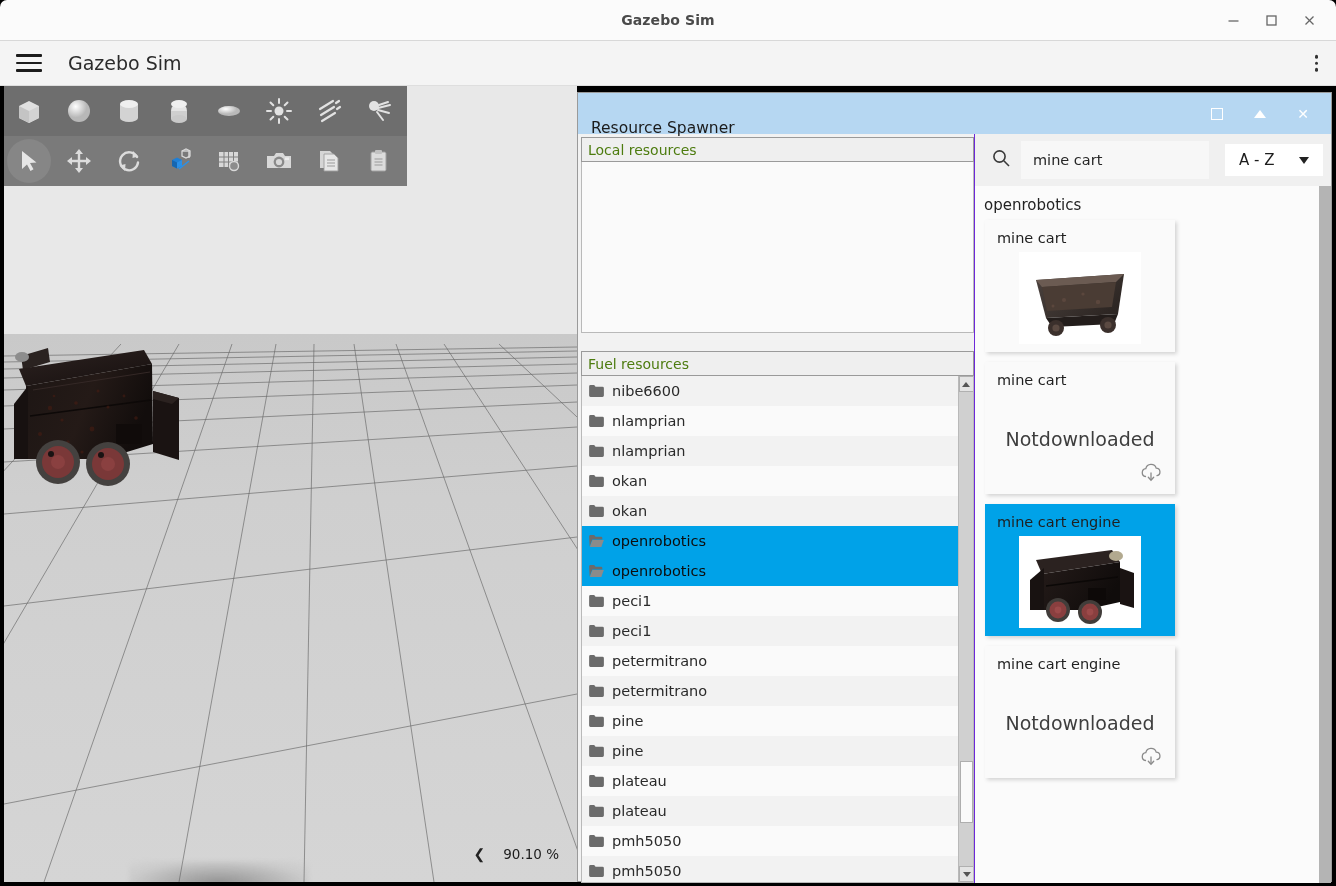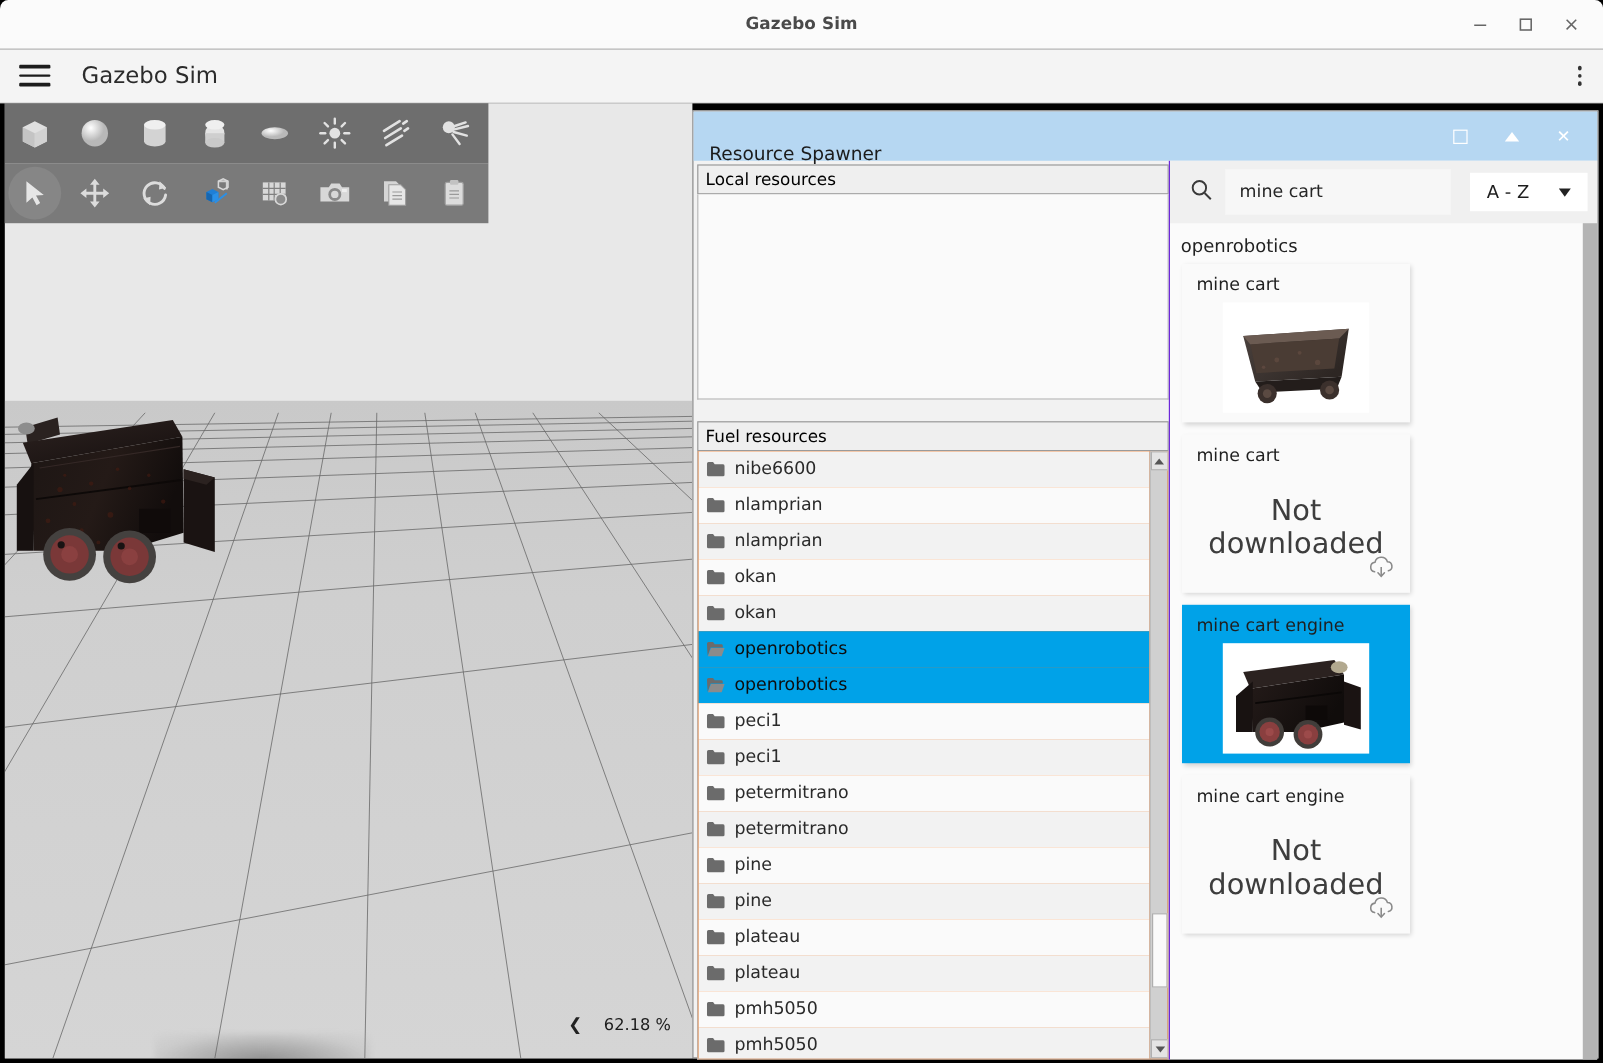--- a/index.html
+++ b/index.html
@@ -136,21 +136,21 @@
 
   .spawner-body { display: flex; height: 749px; }
   .left-col {
     width: 396px; padding: 3px 0 0 3px;
     display: flex; flex-direction: column;
   }
 
   .section-title {
     height: 25px; background: #efefef; border: 1px solid #9a9a9a;
     display: flex; align-items: center; padding-left: 6px;
-    font-size: 14px; color: #000000;
+    font-size: 14px; color: #4d7c0f;
   }
   .local-box {
     height: 171px; background: #fafafa;
     border: 1px solid #b9b9b9; border-top: none;
   }
   .fuel-wrap { flex: 1; display: flex; flex-direction: column; margin-top: 18px; min-height: 0; }
   .fuel-list {
     flex: 1; background: #f97316; border: 1px solid #b9b9b9; border-top: none;
     position: relative; overflow: hidden; display: flex;
   }
@@ -217,23 +217,23 @@
   }
   .card.selected { background: #00a2e8; }
   .card .cname {
     font-size: 14.5px; color: #1f1f1f; padding-left: 12px; margin-bottom: 6px;
   }
   .card .thumb {
     width: 122px; height: 92px; background: #ffffff; margin: 0 auto;
     display: flex; align-items: center; justify-content: center; overflow: hidden;
   }
   .card .nd {
-    height: 92px; display: flex; flex-direction: column;
+    height: 92px; display: flex; flex-direction: row;
     align-items: center; justify-content: center;
-    font-size: 24px; color: #3d3d3d; line-height: 1.15; text-align: center;
+    font-size: 19px; color: #3d3d3d; line-height: 1.15; text-align: center;
   }
   .dl-icon { position: absolute; right: 12px; bottom: 8px; }
 
   
   .rscroll {
     position: absolute; right: 0; top: 52px; width: 12px; bottom: 0;
     background: #b4b4b4;
   }
 </style>
 </head>
@@ -361,21 +361,21 @@
         <circle cx="47" cy="120" r="3" fill="#181313"></circle>
         <circle cx="104" cy="130" r="22" fill="#44413f"></circle>
         <circle cx="104" cy="130" r="16" fill="#7a3838"></circle>
         <circle cx="104" cy="130" r="7" fill="#8a4040"></circle>
         <circle cx="97" cy="121" r="3" fill="#181313"></circle>
       </svg>
     </div>
 
     <div class="zoomind">
       <span class="chev">❮</span>
-      <span>62.18 %</span>
+      <span>90.10 %</span>
     </div>
   </div>
 
   <div class="toolbar">
     <div class="trow r1">
       <div class="tbtn">
         <svg width="28" height="28" viewBox="0 0 28 28">
           <path d="M4 9 L14 4 L24 9 L24 21 L14 26 L4 21 Z" fill="#e0e0e0"></path>
           <path d="M4 9 L14 14 L14 26 L4 21 Z" fill="#c4c4c4"></path>
           <path d="M14 14 L24 9 L24 21 L14 26 Z" fill="#d2d2d2"></path>

